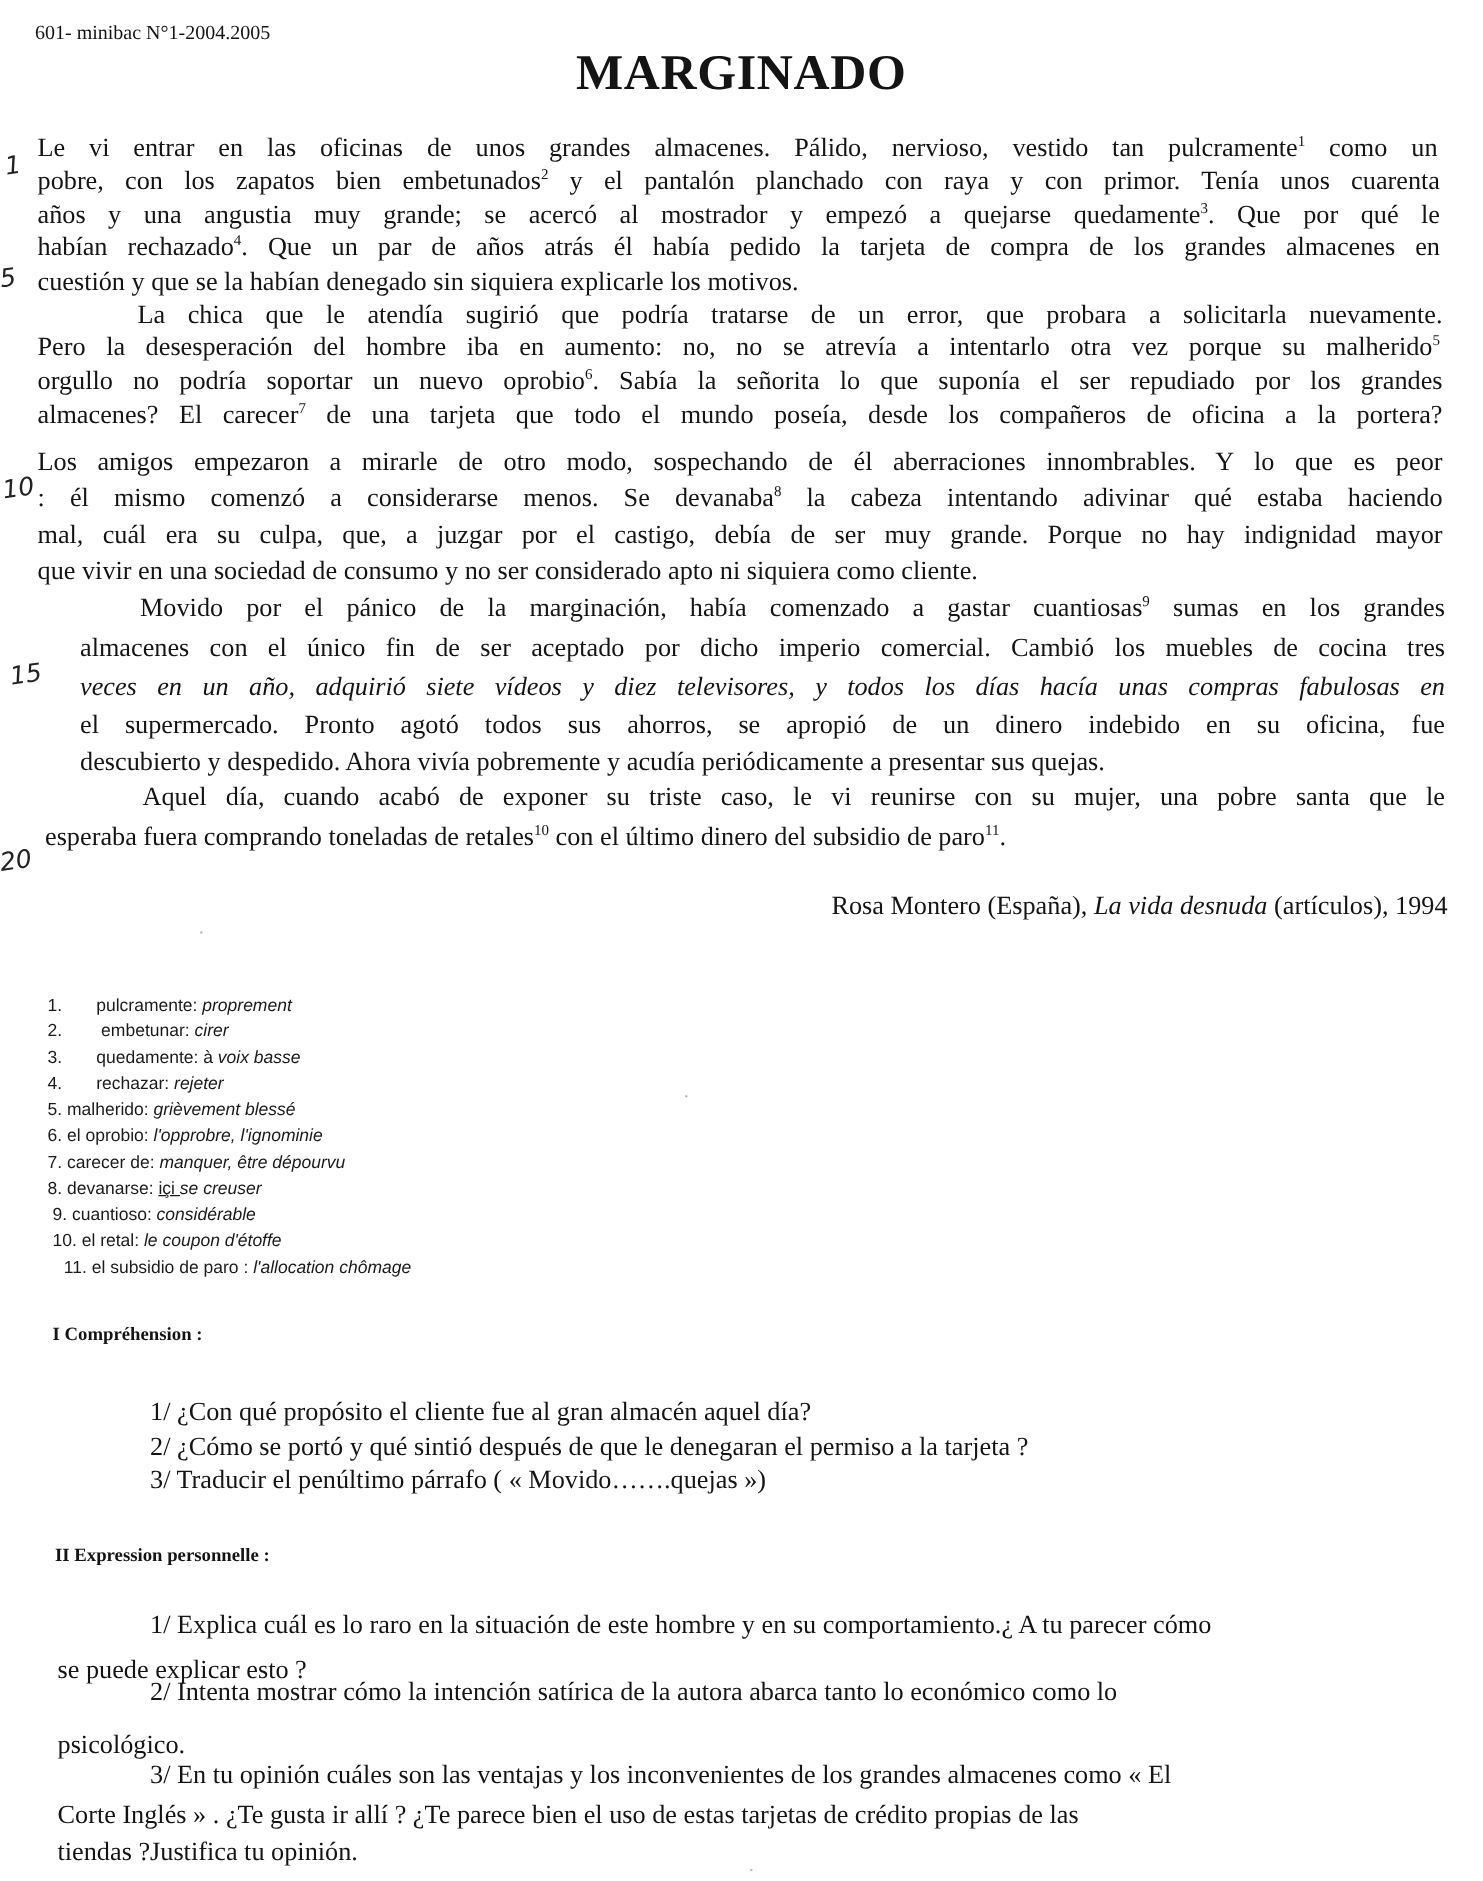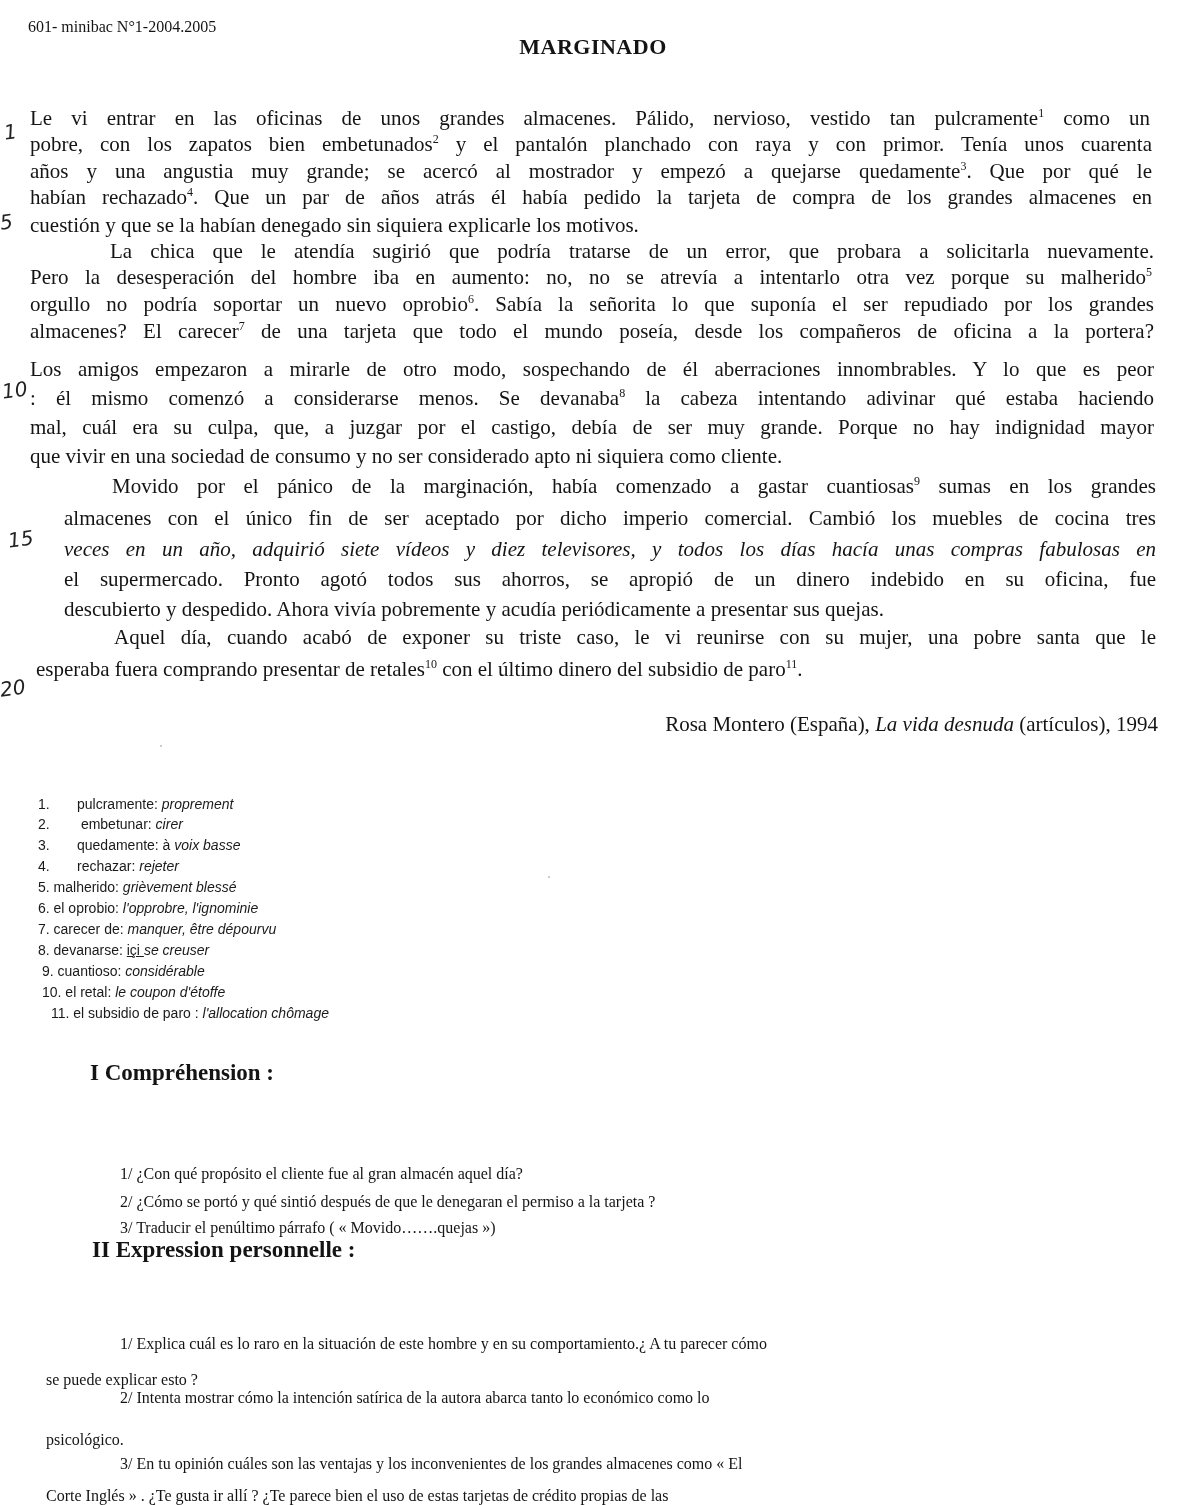--- a/index.html
+++ b/index.html
@@ -3,41 +3,41 @@
   <meta charset="utf-8">
   <style>
     html, body { margin: 0; padding: 0; background: #ffffff; }
     body {
       width: 1186px; height: 1505px; position: relative; overflow: hidden;
       font-family: "Liberation Serif", "DejaVu Serif", serif;
       color: #141414;
     }
     .abs { position: absolute; white-space: nowrap; }
     .header-ref { left: 28px; top: 18px; font-size: 16px; }
-    .title { left: 0; width: 1186px; text-align: center; top: 34px; font-size: 22px; font-weight: bold; letter-spacing: 0.5px; }
+    .title { left: 0; width: 1186px; text-align: center; top: 34px; font-size: 40px; font-weight: bold; letter-spacing: 0.5px; }
 
     .line { position: absolute; font-size: 21px; line-height: 26px; white-space: nowrap; }
     .justify { text-align: justify; text-align-last: justify; }
     sup { font-size: 12px; line-height: 0; vertical-align: super; }
 
     .margin-num {
       position: absolute; font-family: "DejaVu Sans", sans-serif; font-style: italic;
       font-size: 20px; color: #222; transform: rotate(-8deg);
     }
 
     .citation { right: 28px; top: 712px; font-size: 21px; }
     .citation i { font-style: italic; }
 
     .gloss { position: absolute; font-family: "Liberation Sans", "DejaVu Sans", sans-serif; font-size: 14px; line-height: 18px; white-space: nowrap; color: #1a1a1a; }
     .gloss .num { display: inline-block; }
     .gloss .fr { font-style: italic; }
     .gloss .ul { text-decoration: underline; }
 
-    .section-head { position: absolute; font-size: 23px; font-weight: bold; white-space: nowrap; margin-left: 48px; }
-    .q { position: absolute; font-size: 16px; line-height: 26px; white-space: nowrap; margin-top: 45px; }
+    .section-head { position: absolute; font-size: 15px; font-weight: bold; white-space: nowrap; }
+    .q { position: absolute; font-size: 21px; line-height: 26px; white-space: nowrap; }
     .speck { position: absolute; width: 2px; height: 2px; background: #bbb; border-radius: 50%; }
   </style>
 </head>
 <body>
 
 <div class="abs header-ref">601- minibac N°1-2004.2005</div>
 <div class="abs title">MARGINADO</div>
 
 <div class="margin-num" style="left:4px;top:120px;">1</div>
 <div class="margin-num" style="left:0px;top:210px;">5</div>
@@ -61,21 +61,21 @@
   <div class="line justify" style="left:30px;top:414px;width:1124px;"><span>mal, cuál era su culpa, que, a juzgar por el castigo, debía de ser muy grande. Porque no hay indignidad mayor</span></div>
   <div class="line" style="left:30px;top:443px;"><span>que vivir en una sociedad de consumo y no ser considerado apto ni siquiera como cliente.</span></div>
 
   <div class="line justify" style="left:112px;top:473px;width:1044px;"><span>Movido por el pánico de la marginación, había comenzado a gastar cuantiosas</span><sup>9</sup><span> sumas en los grandes</span></div>
   <div class="line justify" style="left:64px;top:505px;width:1092px;"><span>almacenes con el único fin de ser aceptado por dicho imperio comercial. Cambió los muebles de cocina tres</span></div>
   <div class="line justify" style="left:64px;top:536px;width:1092px;font-style:italic;"><span>veces en un año, adquirió siete vídeos y diez televisores, y todos los días hacía unas  compras fabulosas en</span></div>
   <div class="line justify" style="left:64px;top:566px;width:1092px;"><span>el supermercado. Pronto agotó todos sus ahorros, se apropió de un dinero indebido en su oficina, fue</span></div>
   <div class="line" style="left:64px;top:596px;"><span>descubierto y despedido. Ahora vivía pobremente y acudía periódicamente a presentar sus quejas.</span></div>
 
   <div class="line justify" style="left:114px;top:624px;width:1042px;"><span>Aquel día, cuando acabó de exponer su triste caso, le vi reunirse con su mujer, una pobre santa que le</span></div>
-  <div class="line" style="left:36px;top:656px;"><span>esperaba fuera comprando presentar de  retales</span><sup>10</sup><span> con el último dinero del subsidio de paro</span><sup>11</sup><span>.</span></div>
+  <div class="line" style="left:36px;top:656px;"><span>esperaba fuera comprando toneladas de  retales</span><sup>10</sup><span> con el último dinero del subsidio de paro</span><sup>11</sup><span>.</span></div>
 </div>
 
 <div class="abs citation"><span>Rosa Montero (España), </span><i>La vida desnuda</i><span> (artículos), 1994</span></div>
 
 <div>
   <div class="gloss" style="left:38px;top:795px;"><span class="num" style="width:39px;">1.</span><span>pulcramente: </span><span class="fr">proprement</span></div>
   <div class="gloss" style="left:38px;top:815px;"><span class="num" style="width:39px;">2.</span><span> embetunar: </span><span class="fr">cirer</span></div>
   <div class="gloss" style="left:38px;top:836px;"><span class="num" style="width:39px;">3.</span><span>quedamente: à </span><span class="fr">voix basse</span></div>
   <div class="gloss" style="left:38px;top:857px;"><span class="num" style="width:39px;">4.</span><span>rechazar: </span><span class="fr">rejeter</span></div>
   <div class="gloss" style="left:38px;top:878px;text-align:center;"><span>5.</span> <span>malherido: </span><span class="fr">grièvement blessé</span></div>

